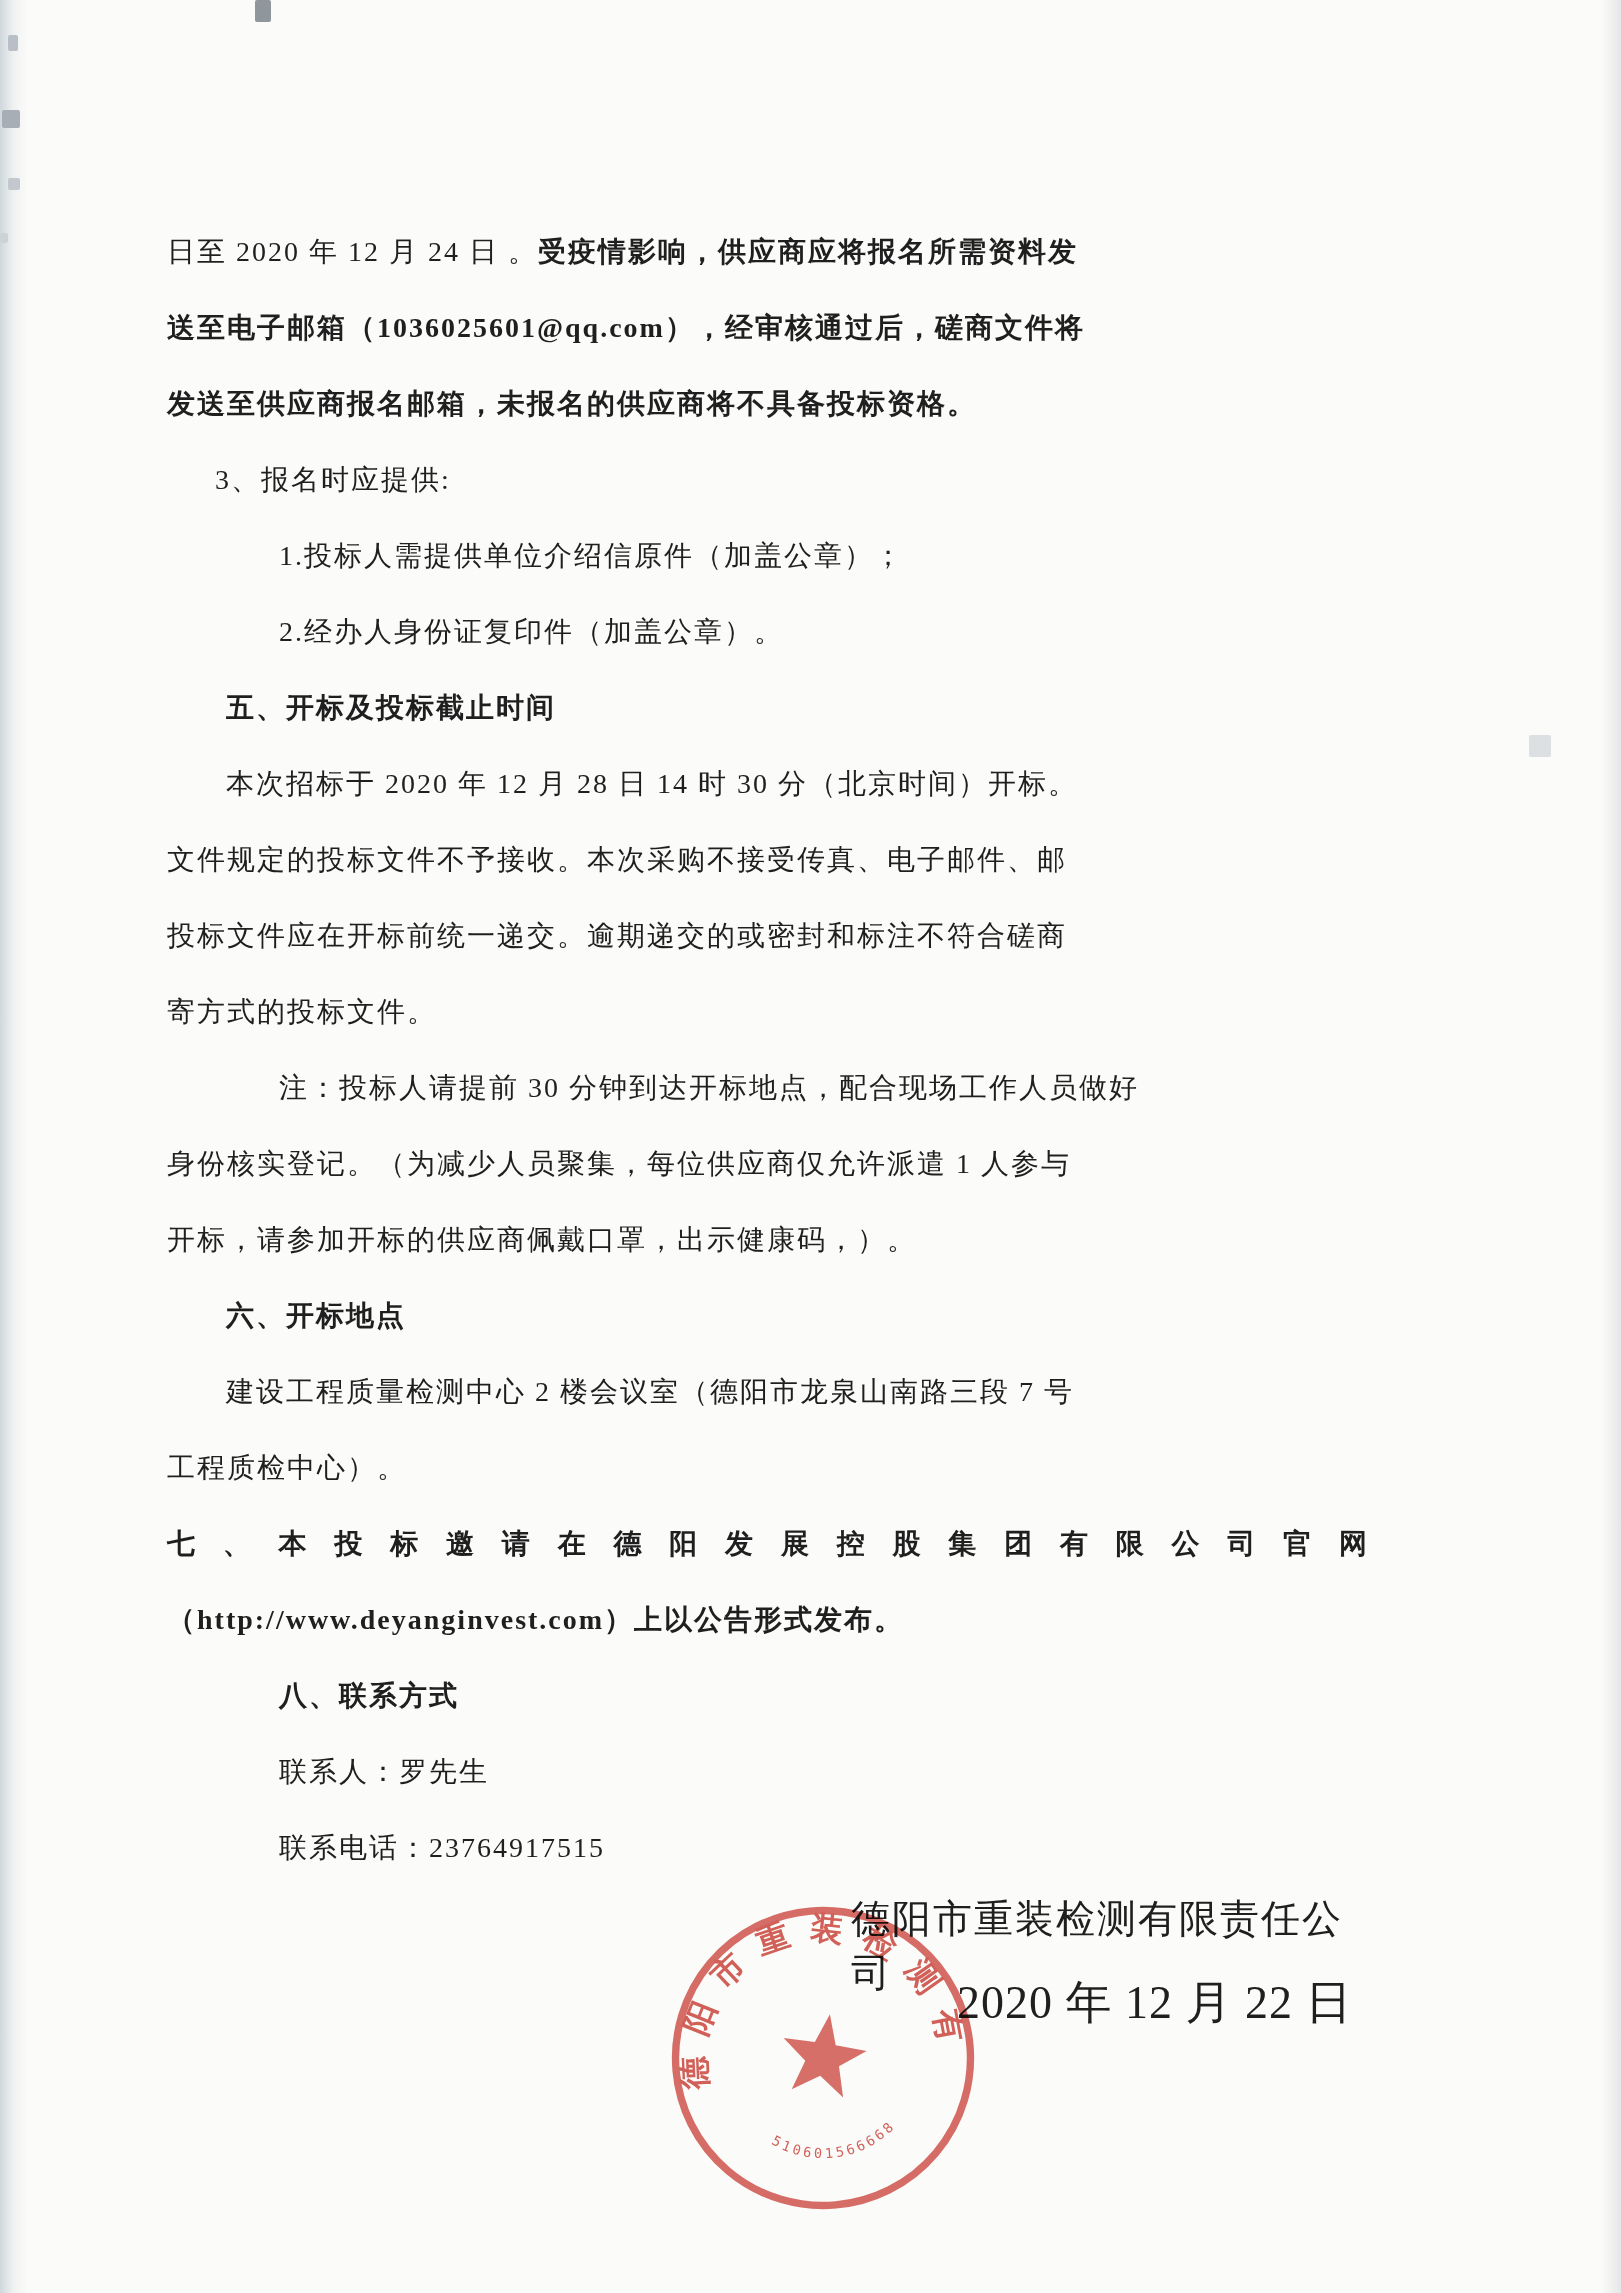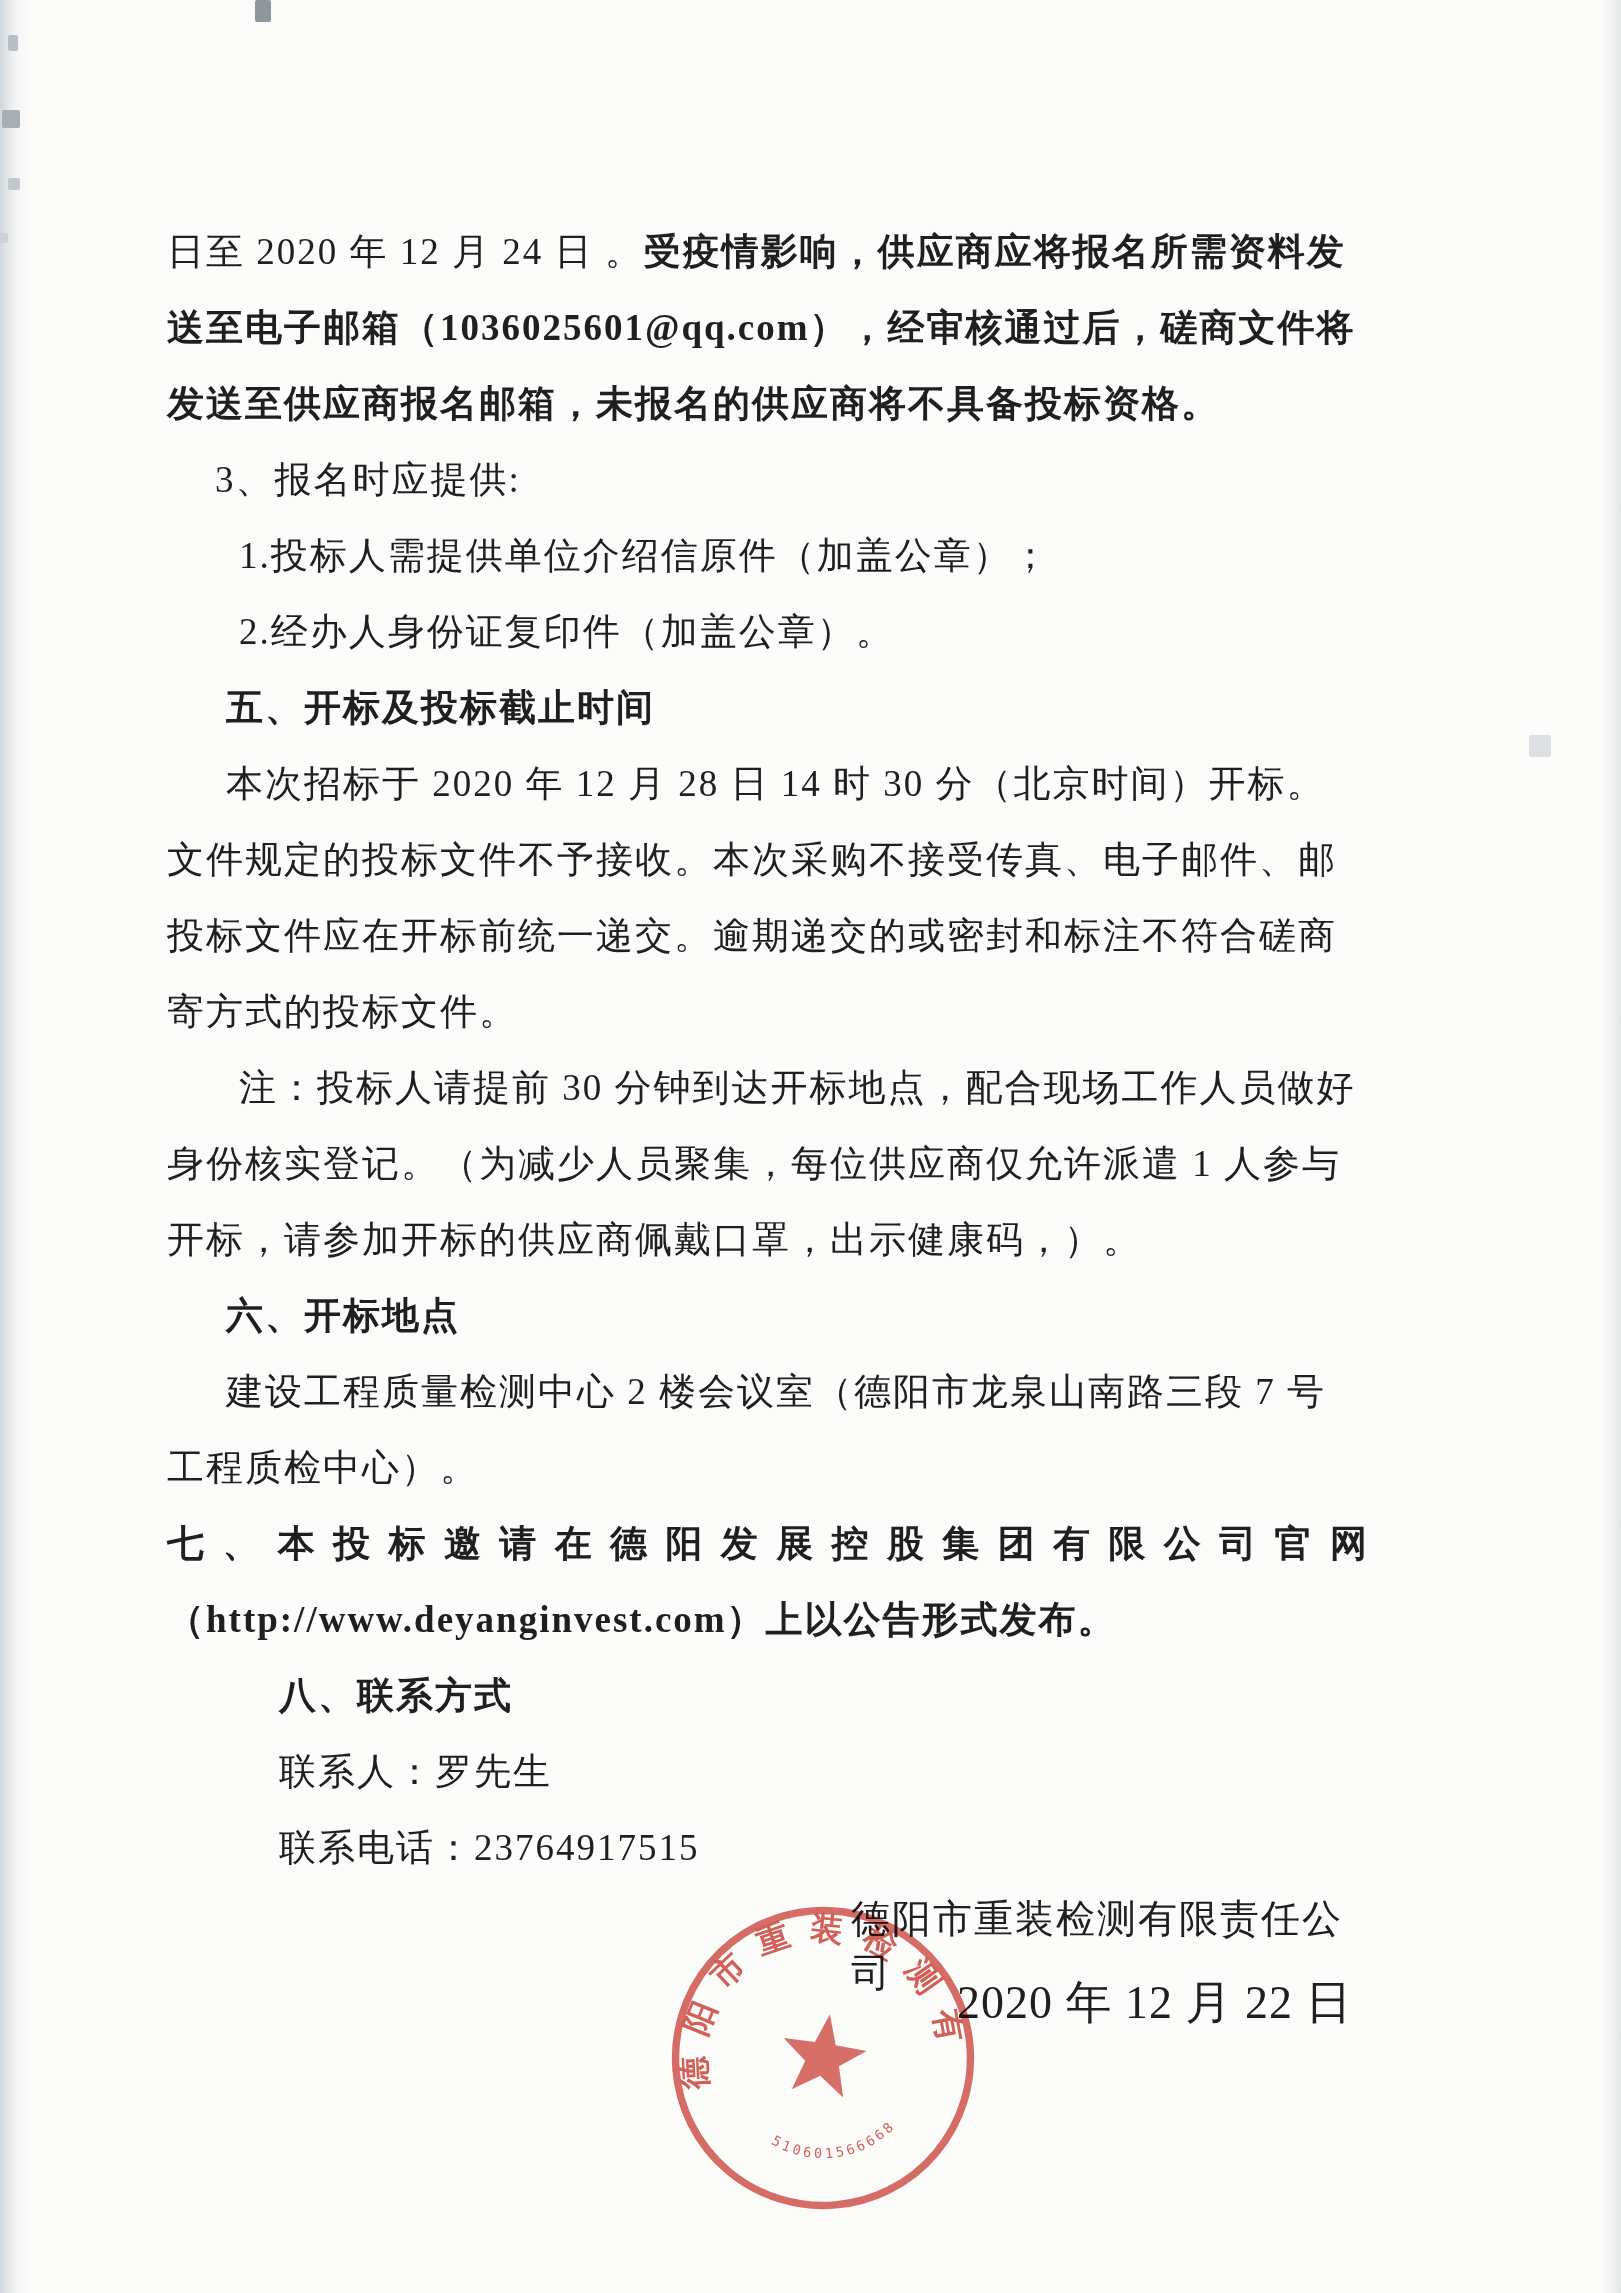--- a/index.html
+++ b/index.html
@@ -18,26 +18,26 @@
     background:linear-gradient(270deg,rgba(150,160,170,0.22),rgba(150,160,170,0) 19.6px);}
   .speck{position:absolute;border-radius:2px;}
   .sp1{left:255px;top:0;width:15.7px;height:21.6px;background:#8f969c;}
   .sp2{left:7.8px;top:35px;width:9.8px;height:15.7px;background:#b9bfc6;}
   .sp3{left:2px;top:110px;width:17.6px;height:17.6px;background:#a7aeb5;}
   .sp4{left:7.8px;top:178px;width:11.8px;height:11.8px;background:#c2c8cd;}
   .sp5{left:0;top:233px;width:7.8px;height:9.8px;background:#cdd2d6;}
   .sp6{left:1529px;top:735px;width:21.6px;height:21.6px;background:#dce0e3;}
 
   .body-text{position:absolute;left:167px;top:214px;width:1200px;}
-  .line{height:76px;line-height:76px;font-size:37px;letter-spacing:2px;white-space:nowrap;}
+  .line{height:76px;line-height:76px;font-size:28px;letter-spacing:2px;white-space:nowrap;}
   .bold{font-weight:700;}
   .just{white-space:normal;letter-spacing:normal;text-align:justify;text-align-last:justify;}
 
   .ind-a{margin-left:48px;}  
-  .ind-b{margin-left:72px;}   
+  .ind-b{margin-left:112px;}   
   .ind-c{margin-left:59px;}  
   .ind-d{font-family:Liberation Serif, serif;}  
   .ind-e{margin-left:112px;font-family:Liberation Serif, serif;}  
 
   .sig-company{position:absolute;top:1892px;left:851px;width:514px;
     font-size:39px;letter-spacing:2px;font-family:"Liberation Serif","DejaVu Serif",serif;}
   .sig-date{position:absolute;top:1972px;left:933px;font-size:46px;letter-spacing:1px;
     font-family:"Liberation Serif","DejaVu Serif",serif;margin-left:24px;}
 
   .seal{position:absolute;left:665px;top:1900px;width:316px;height:316px;

